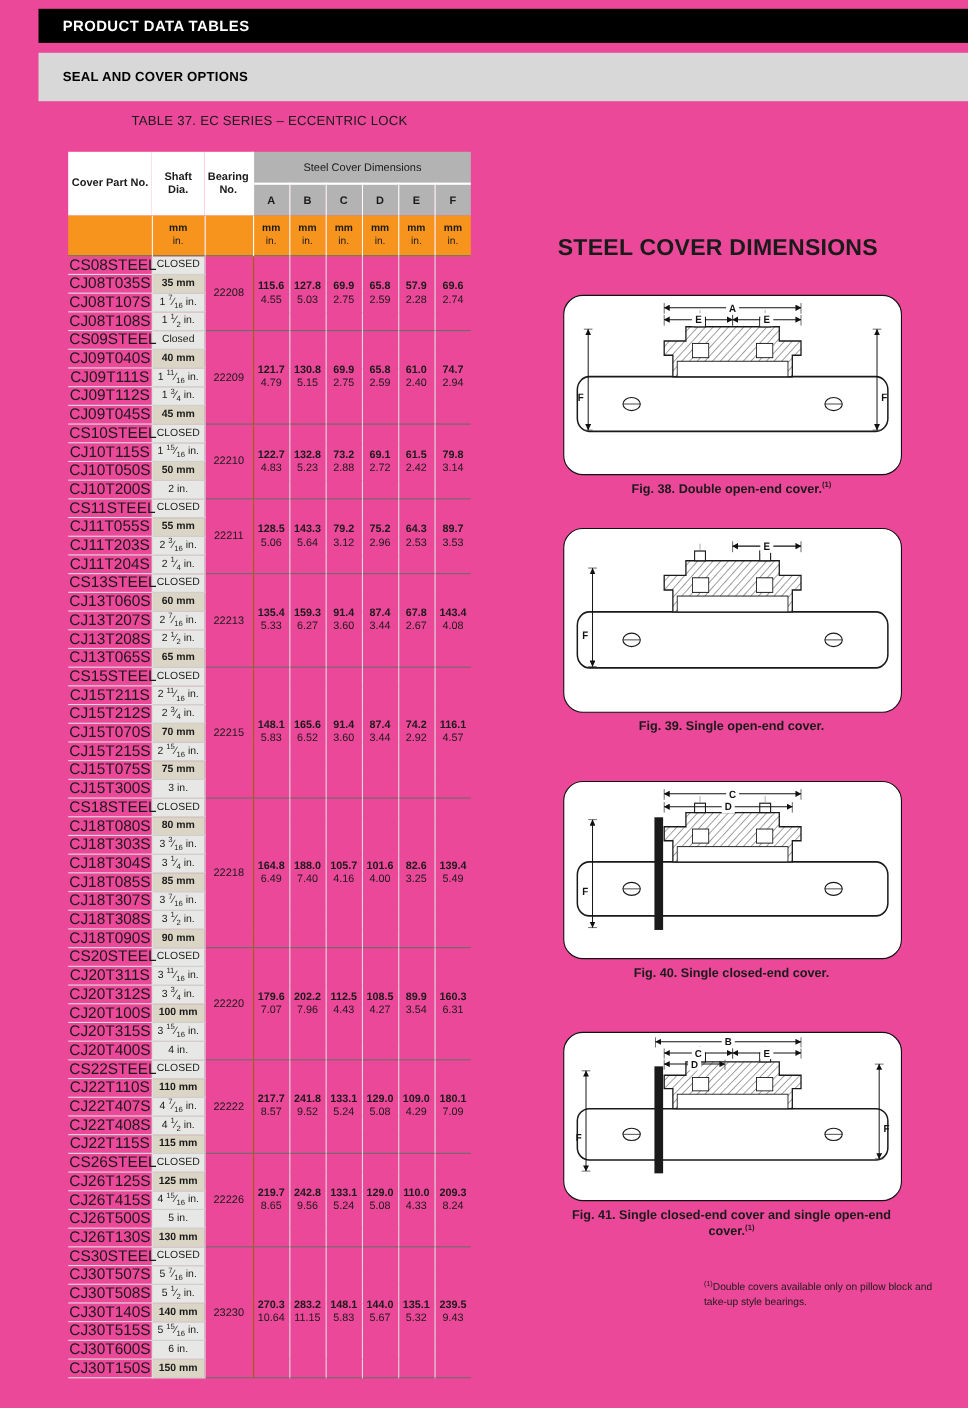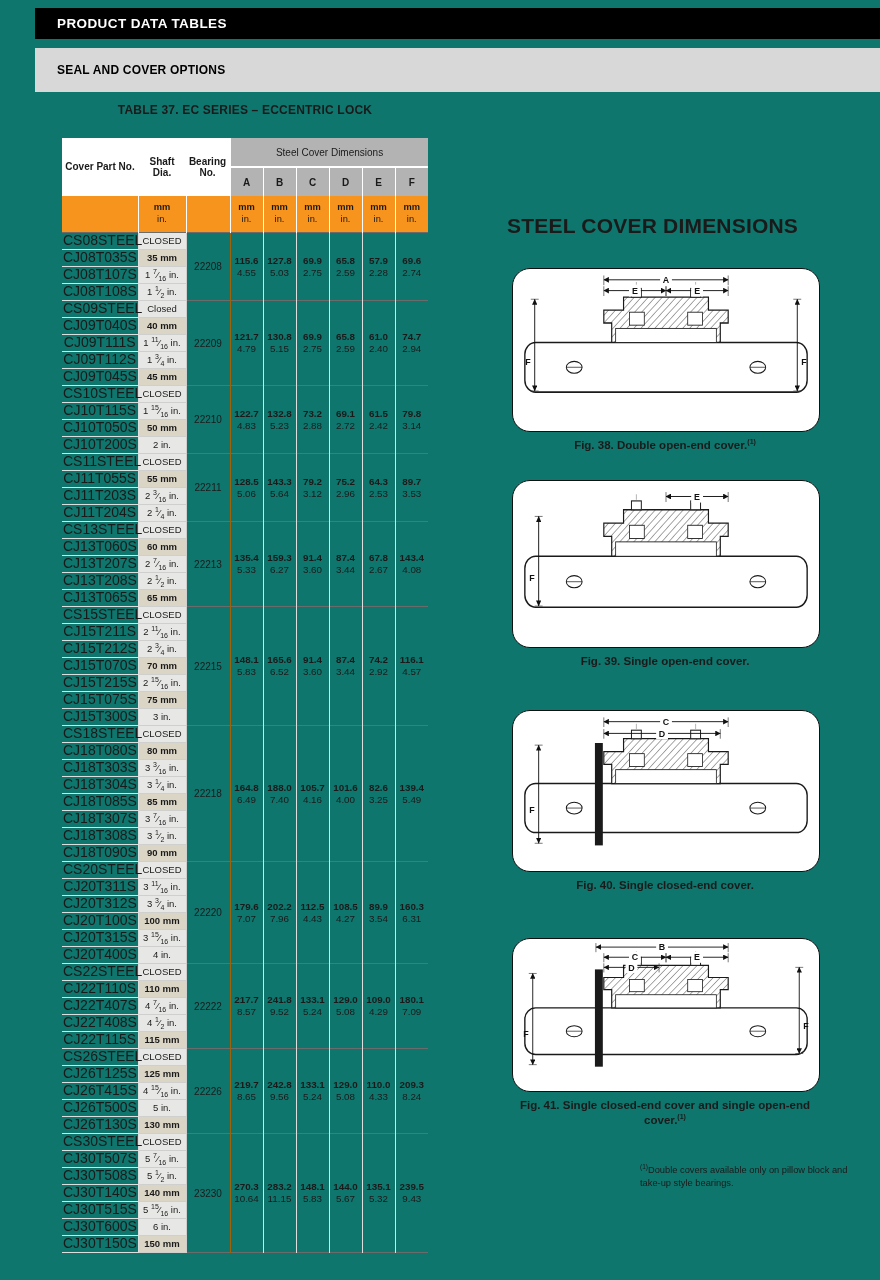--- a/index.html
+++ b/index.html
@@ -1,27 +1,27 @@
 <!DOCTYPE html>
 <html><head>
 <meta charset="utf-8">
 <style>
   html,body{margin:0;padding:0;background:#fff;}
-  .page{position:relative;width:880px;height:1280px;background:#0f766e;overflow:hidden;
+  .page{position:relative;width:880px;height:1280px;background:#ec4899;overflow:hidden;
         font-family:"Liberation Sans",sans-serif;color:#1a1a1a;}
 
   .header-bar{position:absolute;left:35px;top:8px;right:0;height:31px;background:#000;
               color:#fff;display:flex;align-items:center;padding-left:22px;
               font-weight:bold;font-size:13.5px;letter-spacing:.4px;}
   .subheader-bar{position:absolute;left:35px;top:48px;right:0;height:44px;background:#d8d8d8;
               color:#000;display:flex;align-items:center;padding-left:22px;
               font-weight:bold;font-size:12px;letter-spacing:.2px;}
 
   .table-title{position:absolute;left:62px;top:103px;width:366px;text-align:center;
-               font-weight:bold;font-size:12px;letter-spacing:.2px;}
+               font-weight:normal;font-size:12px;letter-spacing:.2px;}
 
   .tbl-wrap{position:absolute;left:62px;top:138px;width:366px;}
   table{border-collapse:collapse;table-layout:fixed;width:366px;font-size:9.8px;color:#1a1a1a;}
   thead th{font-weight:bold;vertical-align:middle;padding:1px 2px;}
   .th-left{background:#fff;font-size:10px;line-height:1.15;}
   .th-dims-group{background:#b3b3b3;height:26px;border-left:2px solid #fff;border-bottom:2px solid #fff;font-weight:normal;font-size:10px;}
   .th-dim{background:#b3b3b3;height:26px;border-left:1px solid #fff;font-weight:bold;font-size:10px;}
   tr.units td{background:#F7941D;border-left:1px solid #fff;text-align:center;height:32px;
               vertical-align:middle;padding:2px 0;}
   tr.units td:first-child{border-left:none;}

